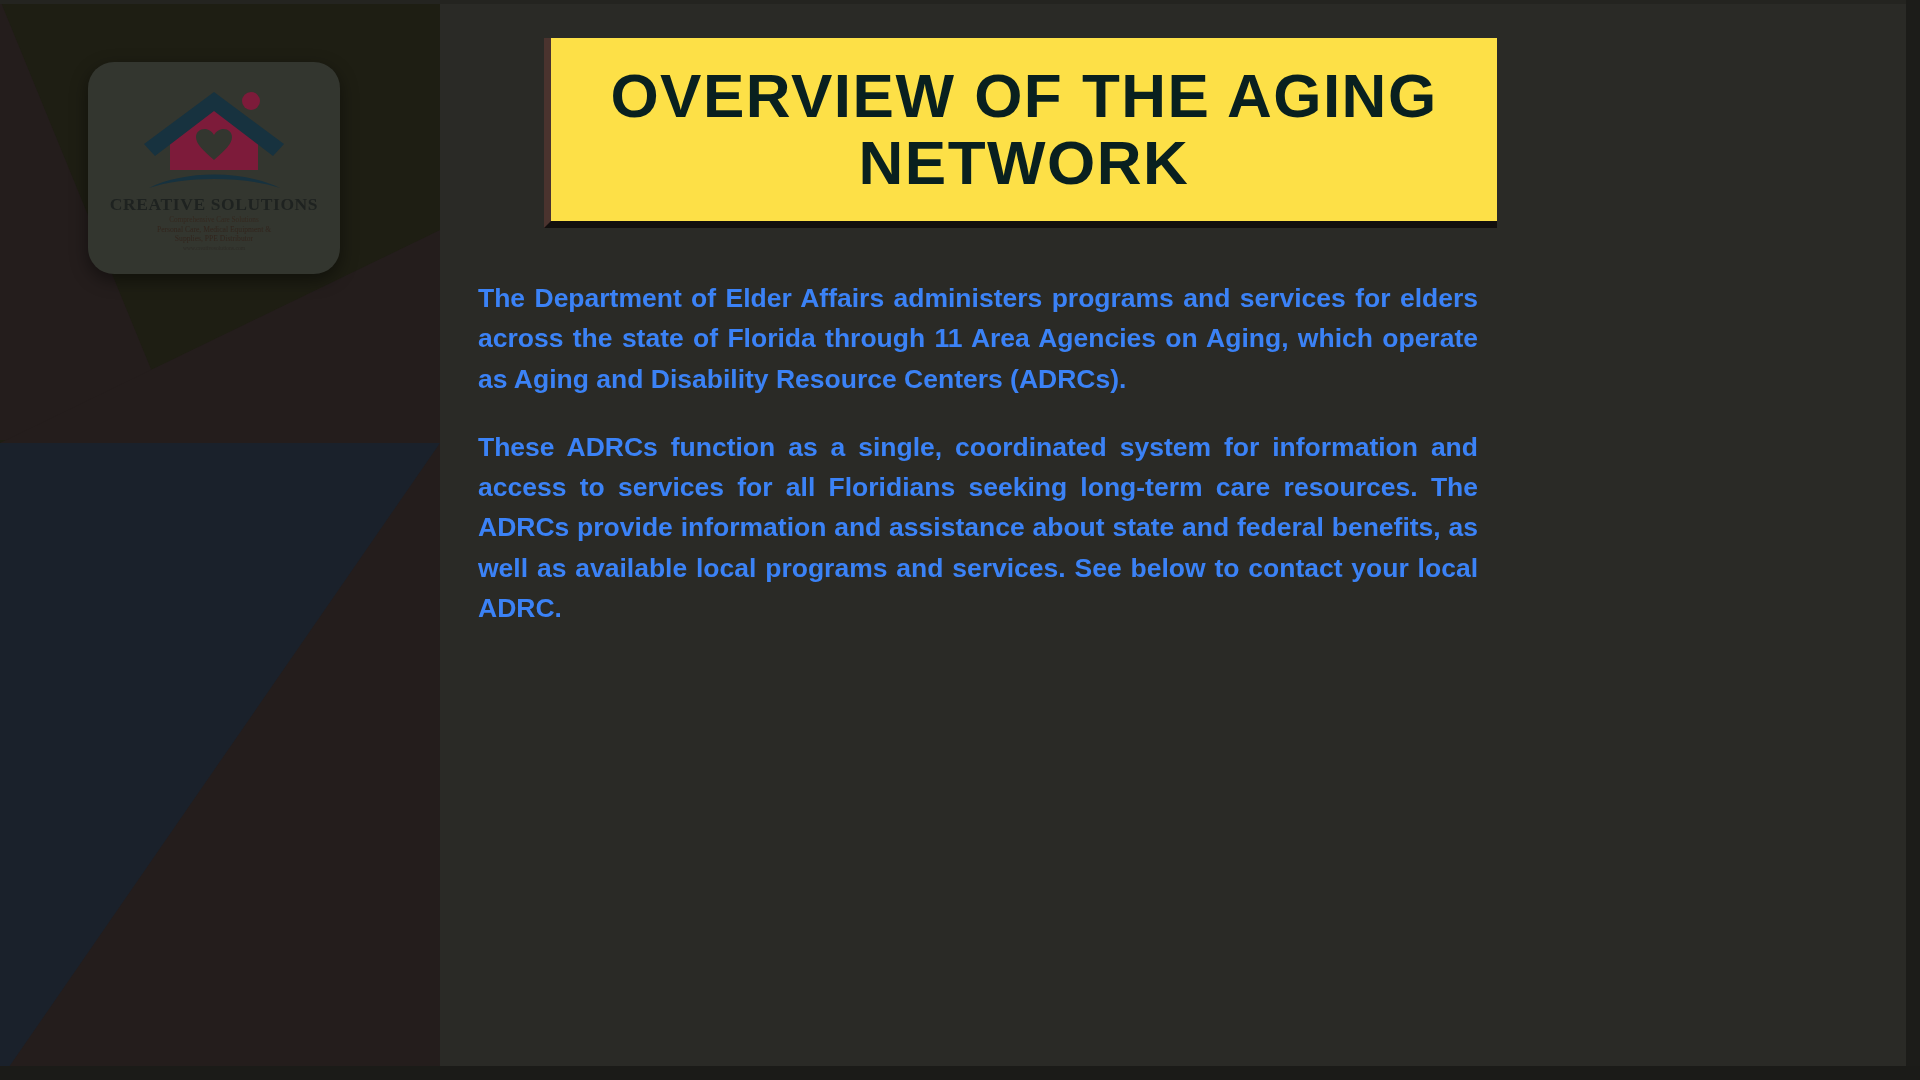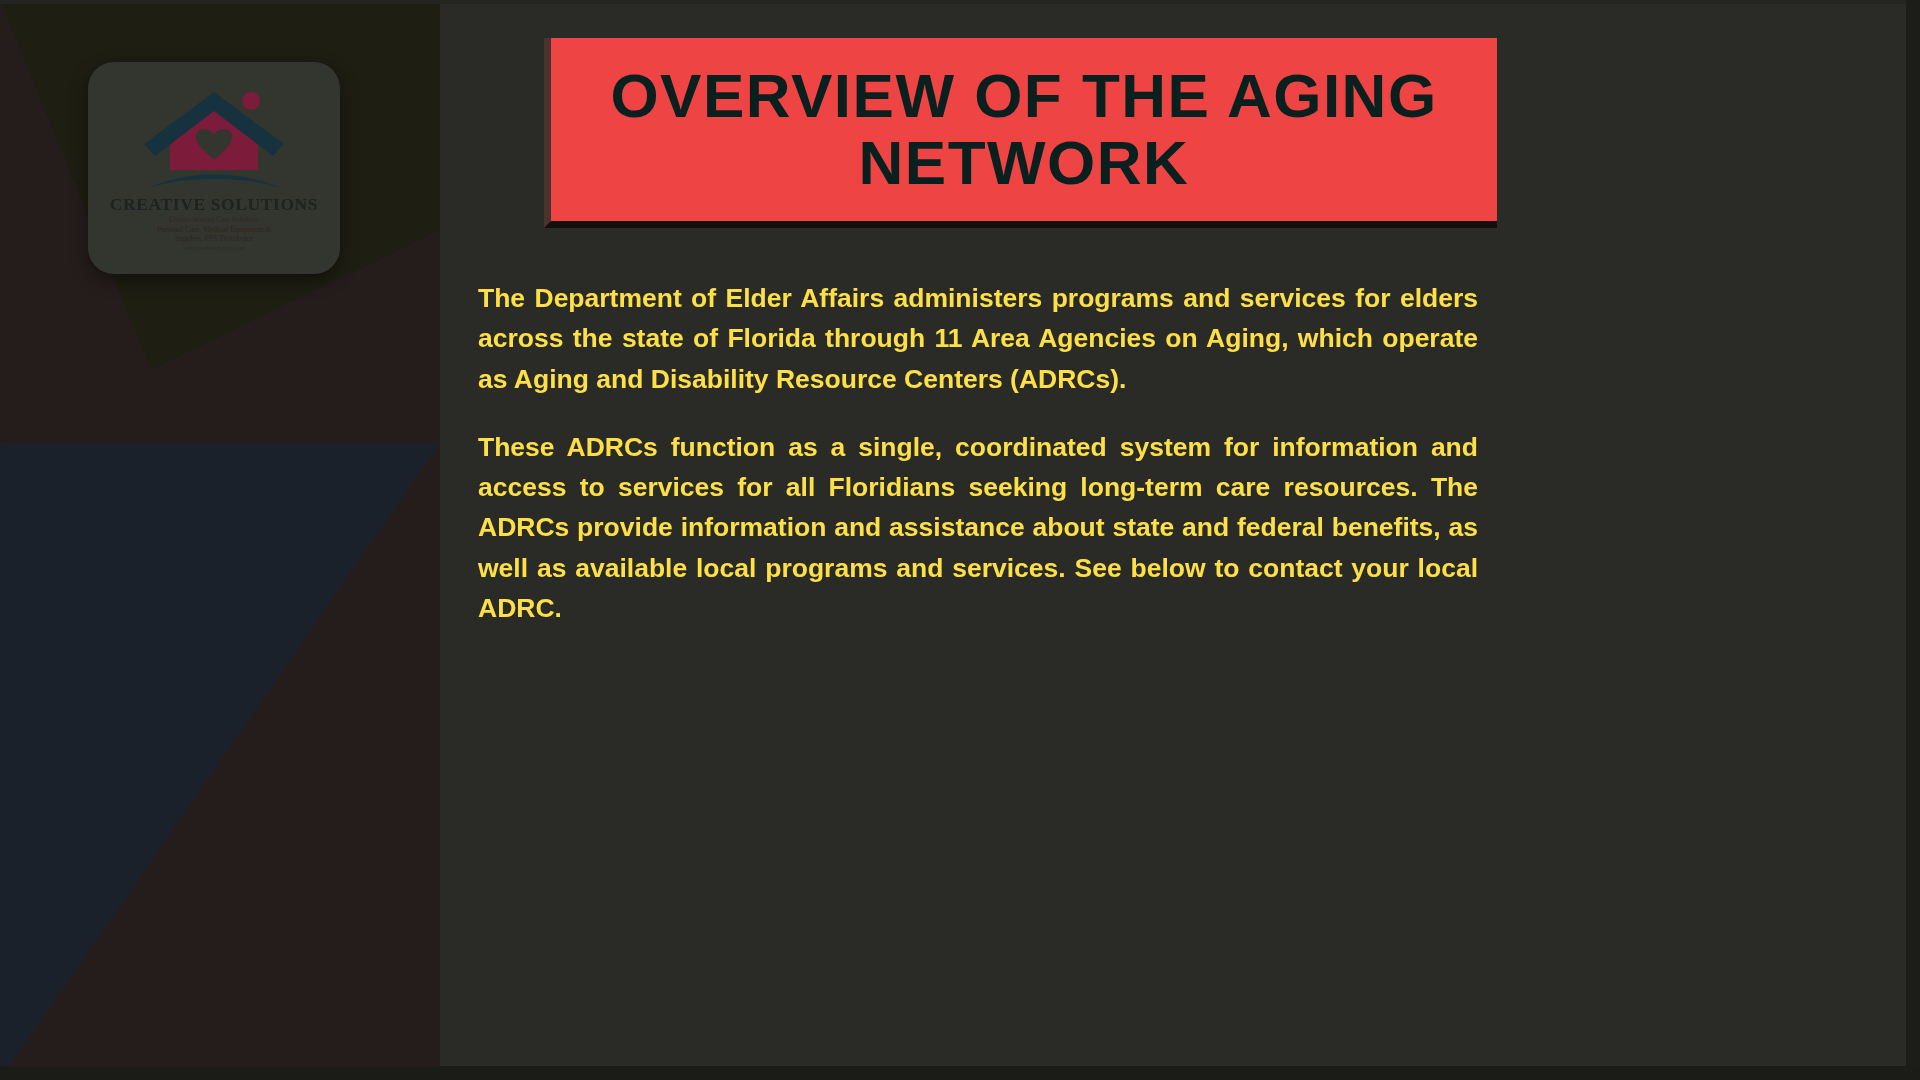--- a/index.html
+++ b/index.html
@@ -108,21 +108,21 @@
   
   #content{
     position:absolute; left:440px; top:0;
     width:1480px; height:1080px;
   }
 
   
   #title-banner{
     position:absolute; left:104px; top:38px;
     width:953px; height:190px;
-    background:#ef4444;
+    background:#fde047;
     border-left:7px solid #4a332e;
     border-bottom:7px solid #120f0e;
     display:flex; align-items:center; justify-content:center;
   }
   #title-text{
     font-family:"Liberation Sans", sans-serif;
     font-weight:700;
     font-size:62px;
     line-height:1.08;
     letter-spacing:1.5px;
@@ -135,21 +135,21 @@
   
   #body-block{
     position:absolute; left:38px; top:278px;
     width:1000px;
   }
   .body-para{
     font-family:"Liberation Sans", sans-serif;
     font-weight:700;
     font-size:26.5px;
     line-height:1.52;
-    color:#fde047;
+    color:#3b82f6;
     text-align:justify;
     text-justify:inter-word;
   }
   .body-para + .body-para{ margin-top:30px; }
   .body-para:last-child{ text-align:justify;margin-top:28px; }
 </style>
 </head>
 <body>
 
 <div id="slide">

